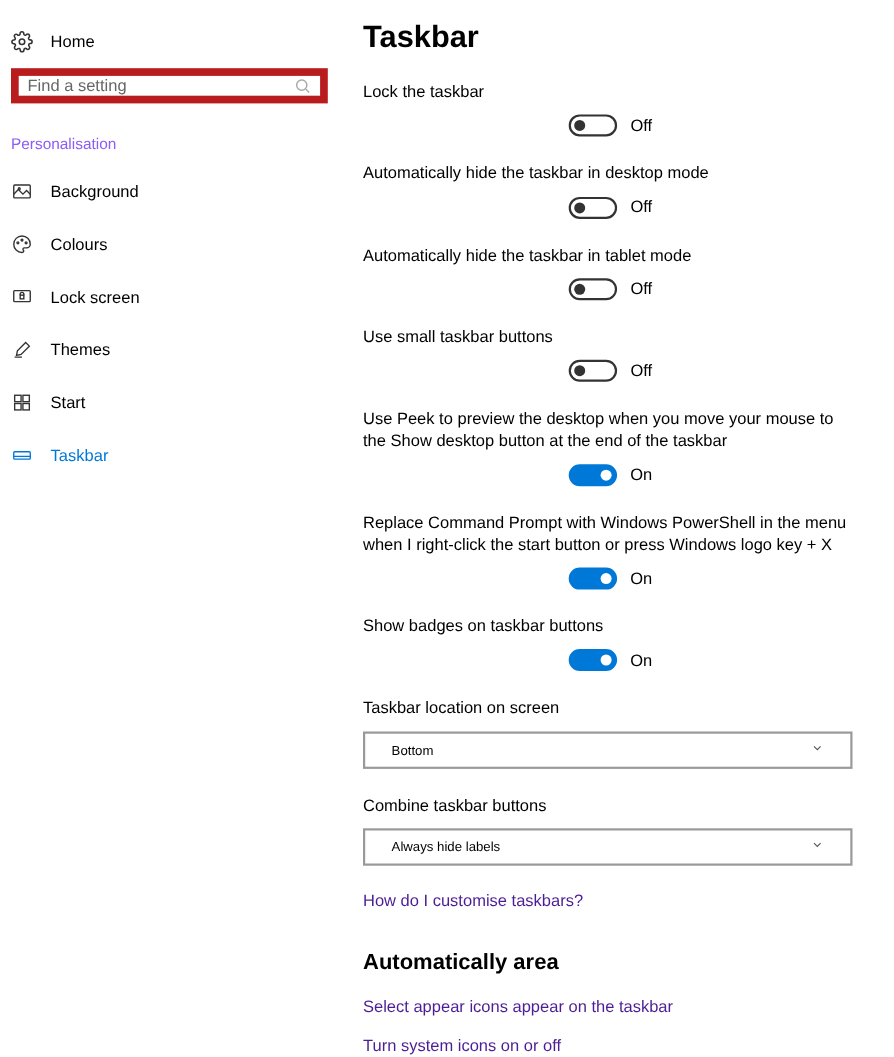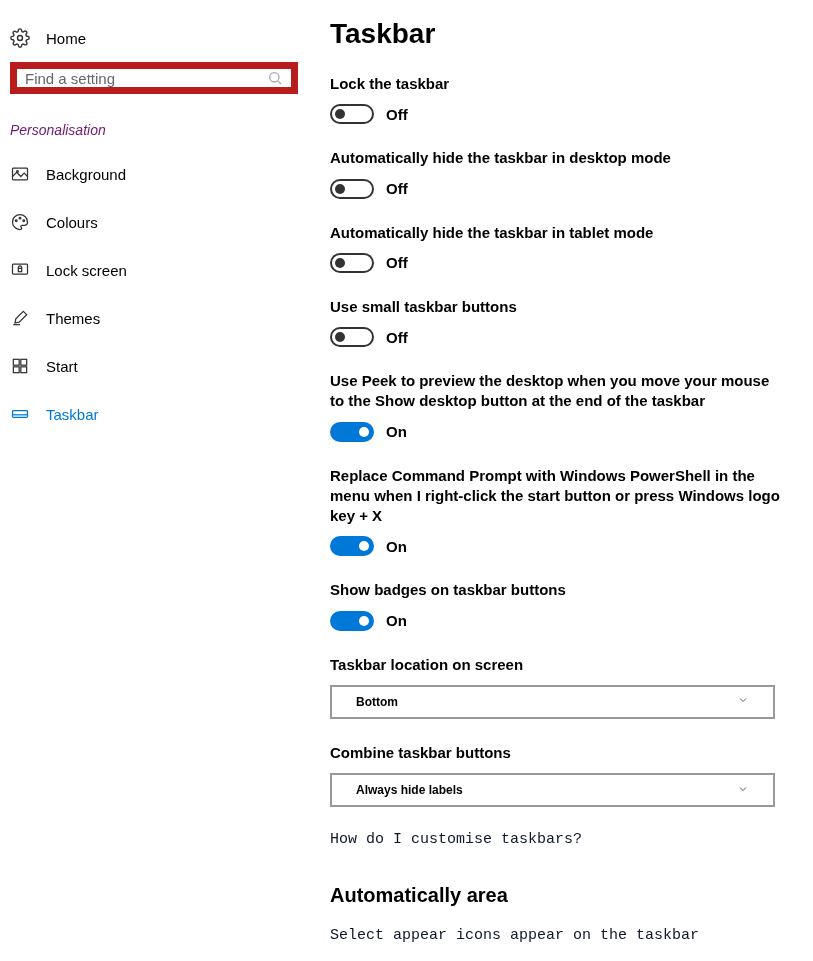--- a/index.html
+++ b/index.html
@@ -41,23 +41,22 @@
     flex: 1;
     font-size: 15px;
     font-family: inherit;
     color: #555;
     background: transparent;
   }
   .search-box input::placeholder { color: #666; }
   .search-icon-box { width:16px; height:16px; opacity:0.5; }
   .category-label {
     font-size: 14px;
-    color: #701a75;
+    color: #8b5cf6;
     padding: 0 0 12px 0;
-    font-style: italic;
   }
   .nav-item {
     display: flex;
     align-items: center;
     gap: 16px;
     height: 48px;
     padding: 0 0 0 0;
     cursor: pointer;
   }
   .nav-item .nav-icon { width: 20px; height: 20px; display:flex; align-items:center; justify-content:center; flex-shrink:0;}
@@ -70,31 +69,31 @@
     overflow-y: auto;
   }
   .page-title {
     font-size: 28px;
     font-weight: 600;
     margin-bottom: 24px;
   }
   .setting {
     margin-bottom: 24px;
     max-width: 450px;
-    font-weight: bold;
   }
   .setting-label {
     font-size: 15px;
     margin-bottom: 10px;
     line-height: 1.35;
   }
   .toggle-row {
     display: flex;
     align-items: center;
     gap: 12px;
+    justify-content: center;
   }
   .toggle {
     width: 44px;
     height: 20px;
     border-radius: 10px;
     position: relative;
     cursor: pointer;
     flex-shrink: 0;
   }
   .toggle.off {
@@ -130,26 +129,25 @@
     align-items: center;
     justify-content: space-between;
     padding: 0 24px;
     max-width: 445px;
     cursor: pointer;
     font-size: 12px;
   }
   .dropdown .chev svg { width:12px; height:12px; }
 
   .link {
-    color: #0f172a;
+    color: #4c1d95;
     font-size: 15px;
     cursor: pointer;
     margin-bottom: 4px;
     display: block;
-    font-family: Liberation Mono, monospace;
   }
   .section-header {
     font-size: 20px;
     font-weight: 600;
     margin-top: 36px;
     margin-bottom: 20px;
   }
   .links-block .link { margin-bottom: 18px; }
 </style>
 </head>

